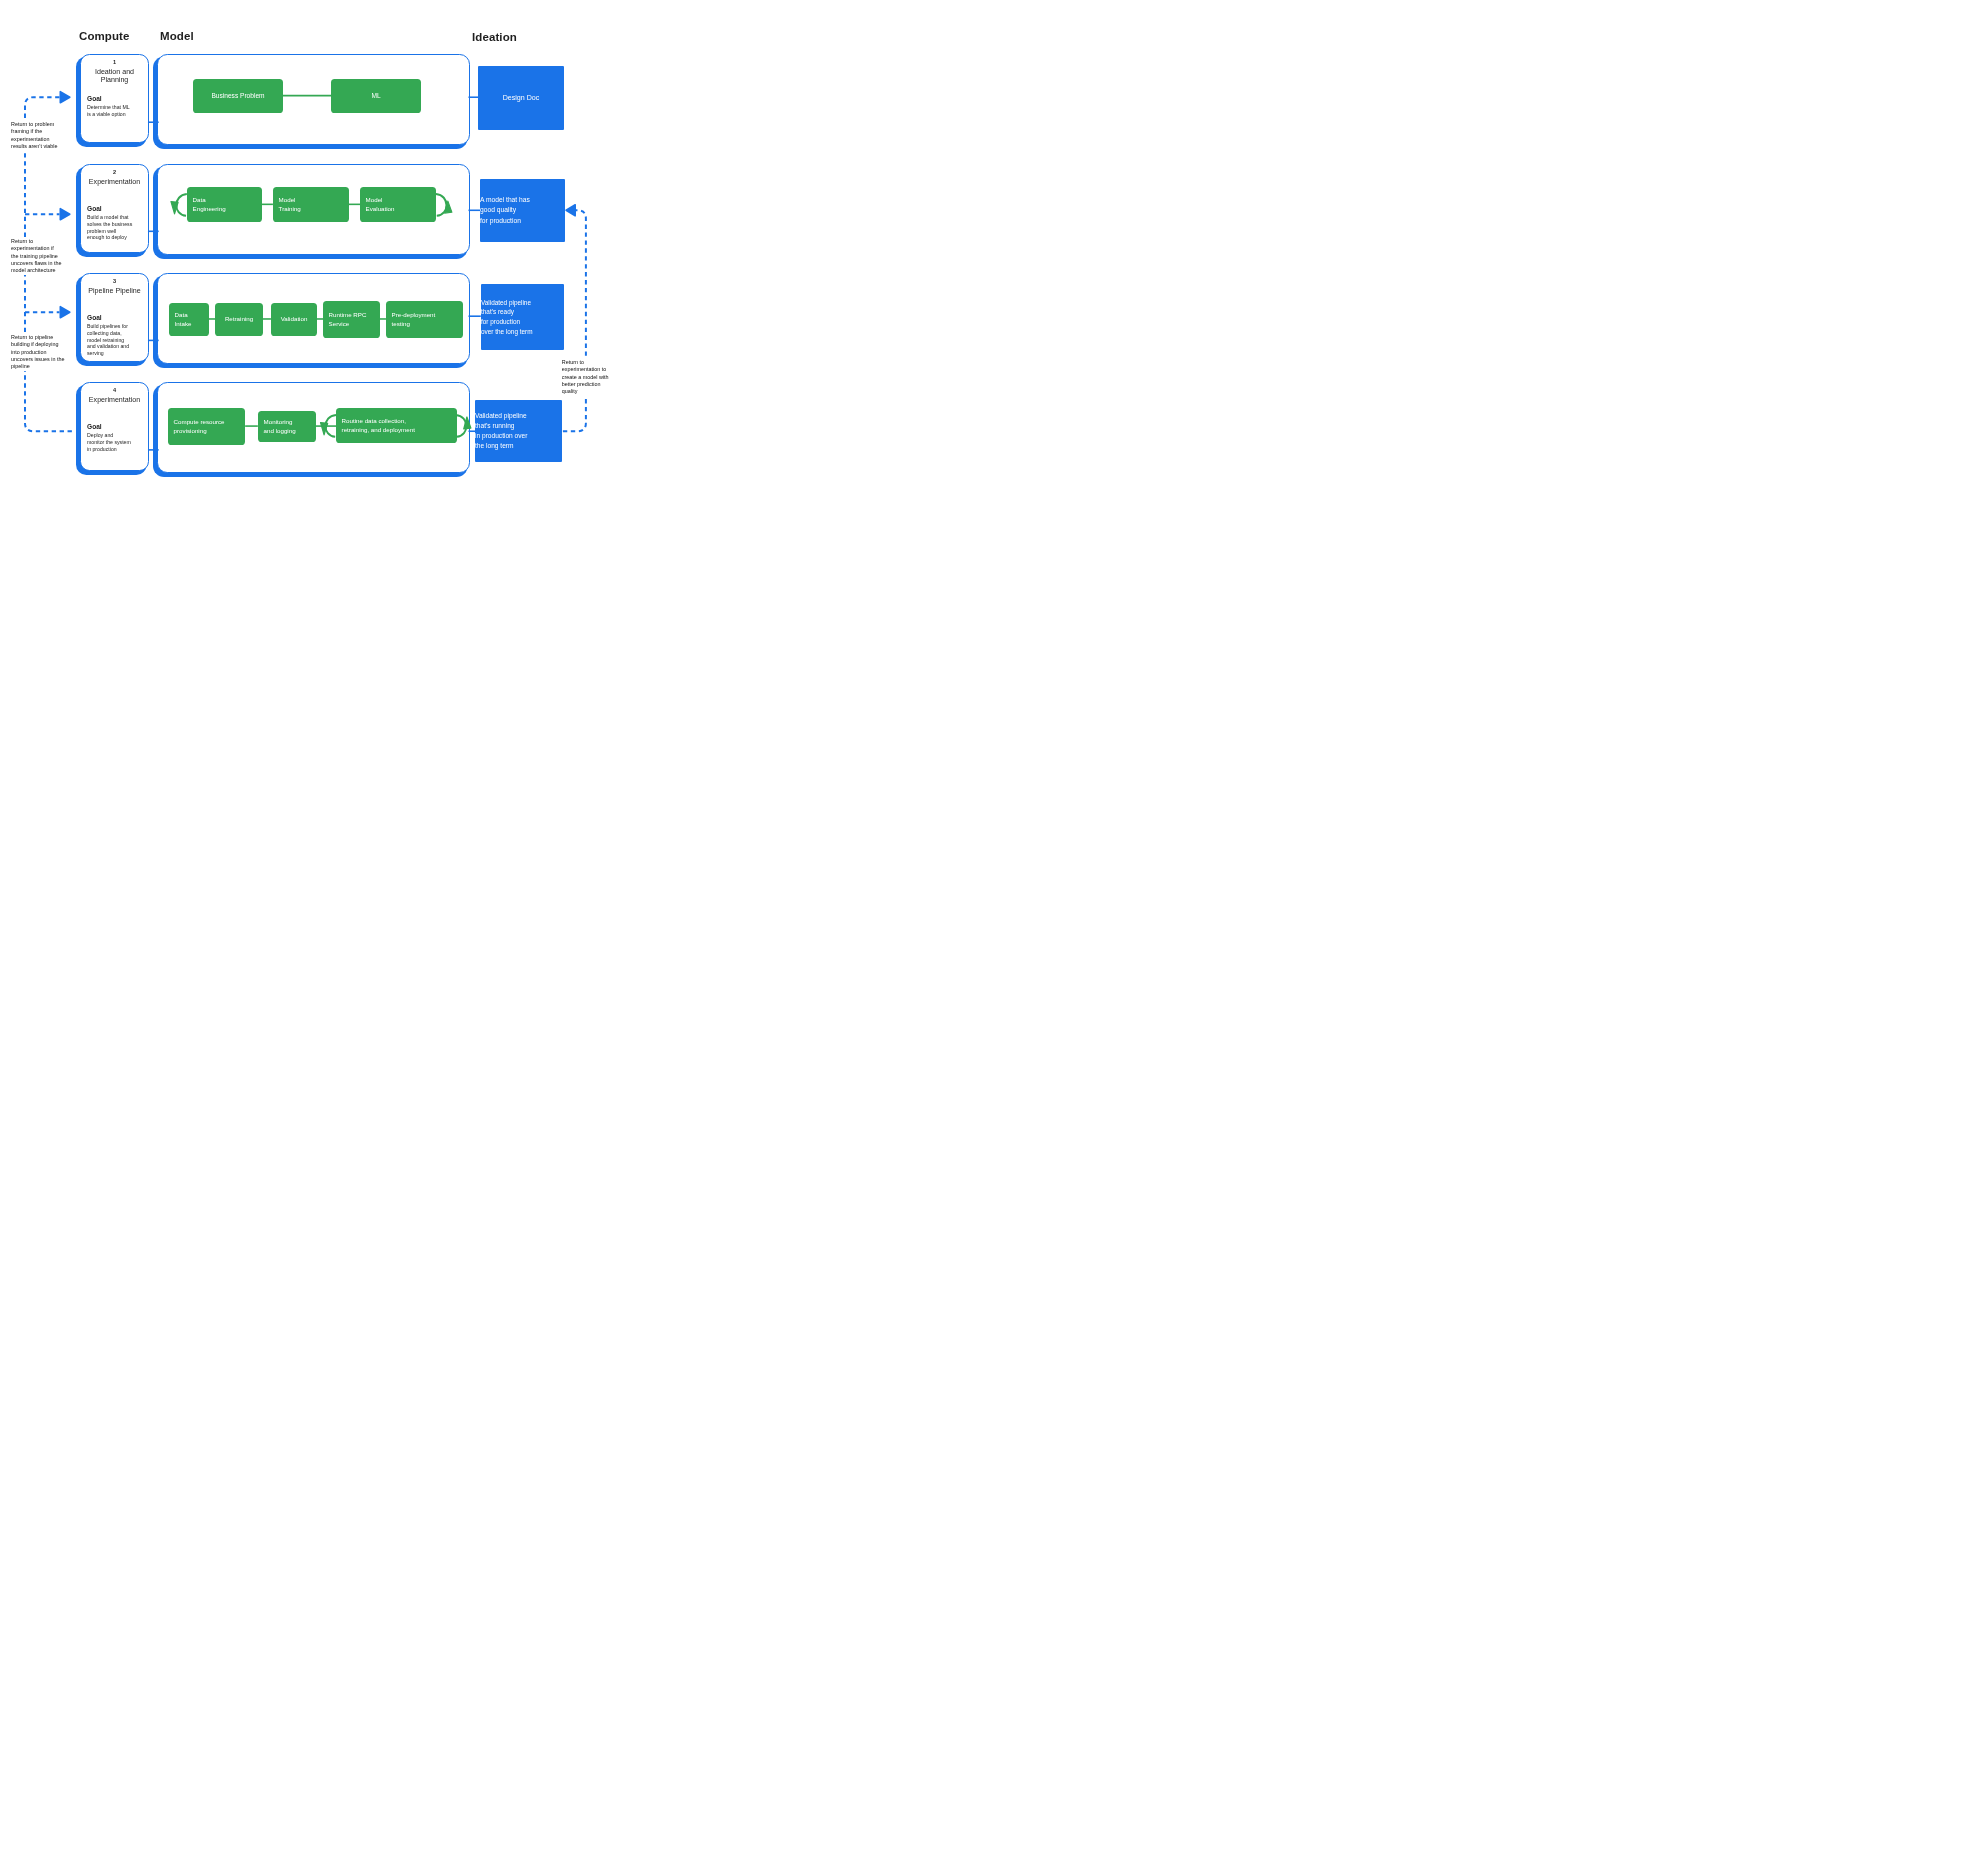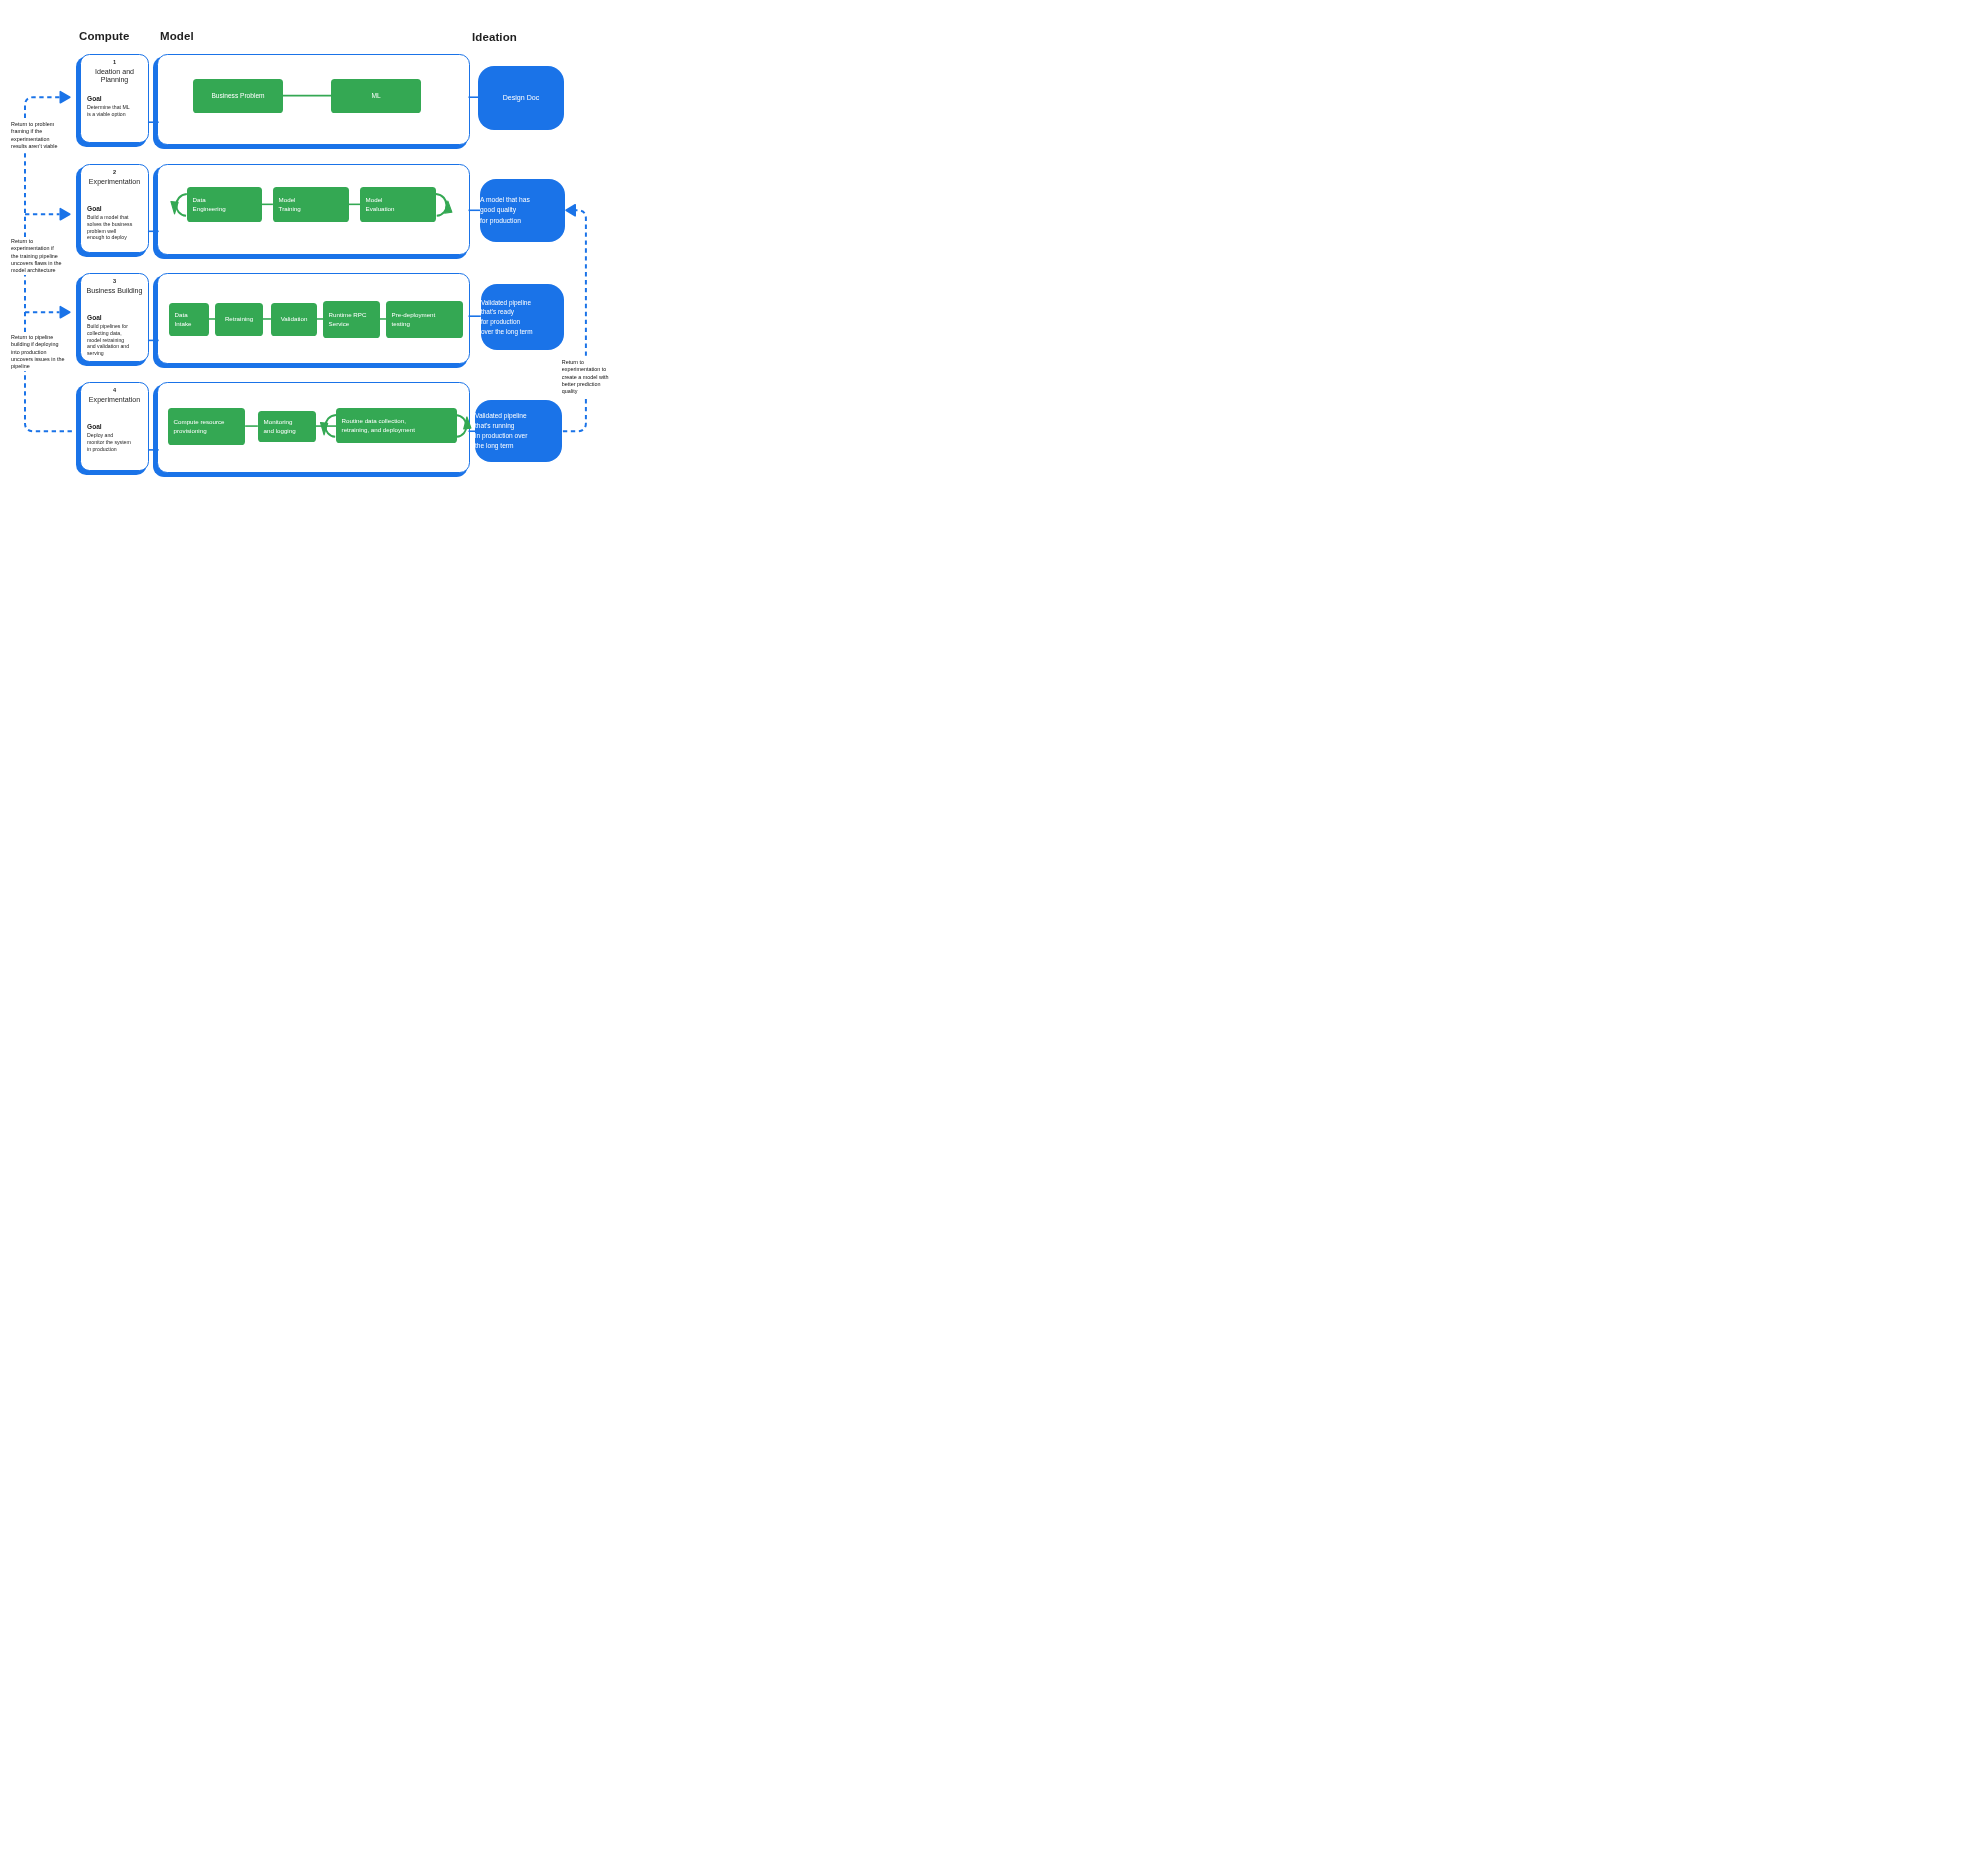--- a/index.html
+++ b/index.html
@@ -40,21 +40,21 @@
   .t30{left:169px;top:303px;width:40px;height:33px}
   .t31{left:215px;top:303px;width:48px;height:33px}
   .t32{left:271px;top:303px;width:46px;height:33px}
   .t33{left:323px;top:301px;width:57px;height:37px}
   .t34{left:386px;top:301px;width:77px;height:37px}
   .t40{left:168px;top:408px;width:77px;height:37px}
   .t41{left:258px;top:411px;width:58px;height:31px}
   .t42{left:336px;top:408px;width:121px;height:35px}
 
   
-  .outcome{position:absolute;background:var(--blue,#1a73e8);color:#fff;border-radius:16px;
+  .outcome{position:absolute;background:var(--blue,#1a73e8);color:#fff;border-radius:1px;
         font-size:6.7px;line-height:1.55;white-space:pre-line;display:flex;align-items:center;
         padding:0 0;box-sizing:border-box;}
   .o1{left:478px;top:66px;width:86px;height:64px;justify-content:center;text-align:center;font-size:7.1px}
   .o2{left:480px;top:179px;width:85px;height:63px}
   .o3{left:481px;top:284px;width:83px;height:66px;font-size:6.4px;line-height:1.5}
   .o4{left:475px;top:400px;width:87px;height:62px;font-size:6.6px;line-height:1.5}
 
   
   .ann{position:absolute;background:#fff;font-size:5.4px;line-height:1.33;white-space:pre;
        color:#111;padding:1.2px 0.8px;z-index:5;}
@@ -87,21 +87,21 @@
     <div class="p-num">2</div>
     <div class="p-title">Experimentation</div>
     <div class="p-goal-label">Goal</div>
     <div class="p-goal">Build a model that
 solves the business
 problem well
 enough to deploy</div>
   </div>
   <div class="card card3">
     <div class="p-num">3</div>
-    <div class="p-title">Business Building</div>
+    <div class="p-title">Pipeline Pipeline</div>
     <div class="p-goal-label">Goal</div>
     <div class="p-goal">Build pipelines for
 collecting data,
 model retraining
 and validation and
 serving</div>
   </div>
   <div class="card card4">
     <div class="p-num">4</div>
     <div class="p-title">Experimentation</div>

